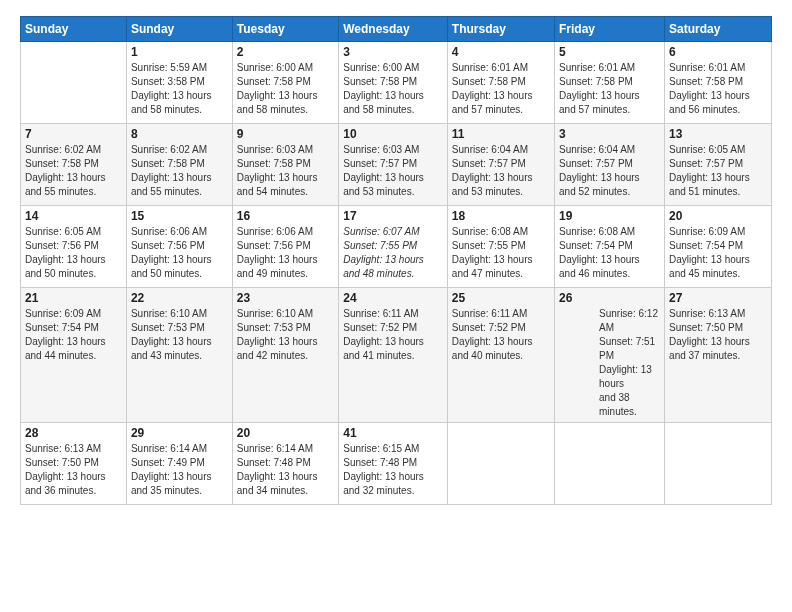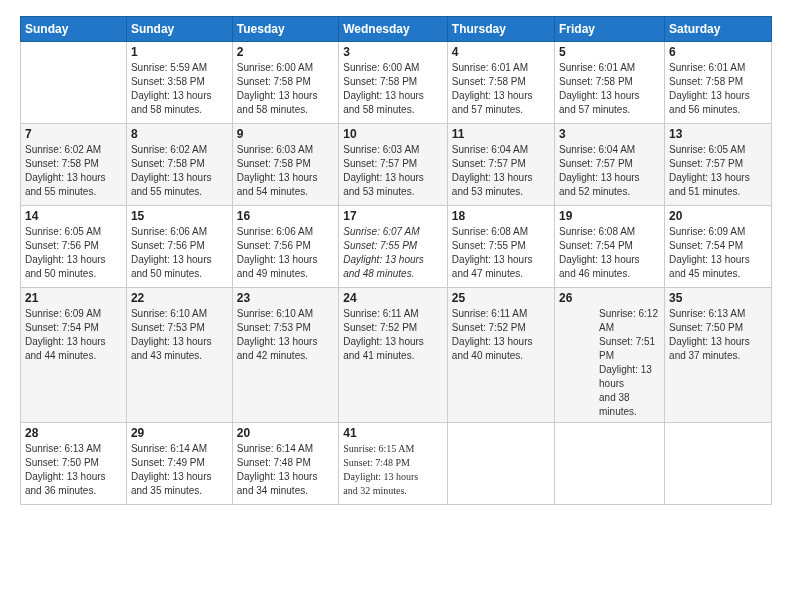--- a/index.html
+++ b/index.html
@@ -285,21 +285,21 @@
 and 40 minutes.</div>
           </td>
           <td>
             <span class="day-num">26</span>
             <div class="day-info" style="white-space: pre-line; margin-left: 40px;">Sunrise: 6:12 AM
 Sunset: 7:51 PM
 Daylight: 13 hours
 and 38 minutes.</div>
           </td>
           <td>
-            <span class="day-num">35</span>
+            <span class="day-num">27</span>
             <div class="day-info" style="white-space: pre-line;">Sunrise: 6:13 AM
 Sunset: 7:50 PM
 Daylight: 13 hours
 and 37 minutes.</div>
           </td>
         </tr>
         <tr>
           <td>
             <span class="day-num">28</span>
             <div class="day-info" style="white-space: pre-line;">Sunrise: 6:13 AM
@@ -316,21 +316,21 @@
           </td>
           <td>
             <span class="day-num">20</span>
             <div class="day-info" style="white-space: pre-line;">Sunrise: 6:14 AM
 Sunset: 7:48 PM
 Daylight: 13 hours
 and 34 minutes.</div>
           </td>
           <td>
             <span class="day-num">41</span>
-            <div class="day-info" style="white-space: pre-line; font-family: Liberation Serif, serif;">Sunrise: 6:15 AM
+            <div class="day-info" style="white-space: pre-line;">Sunrise: 6:15 AM
 Sunset: 7:48 PM
 Daylight: 13 hours
 and 32 minutes.</div>
           </td>
           <td class="empty"></td>
           <td class="empty"></td>
           <td class="empty"></td>
         </tr>
       </tbody>
   </table>

